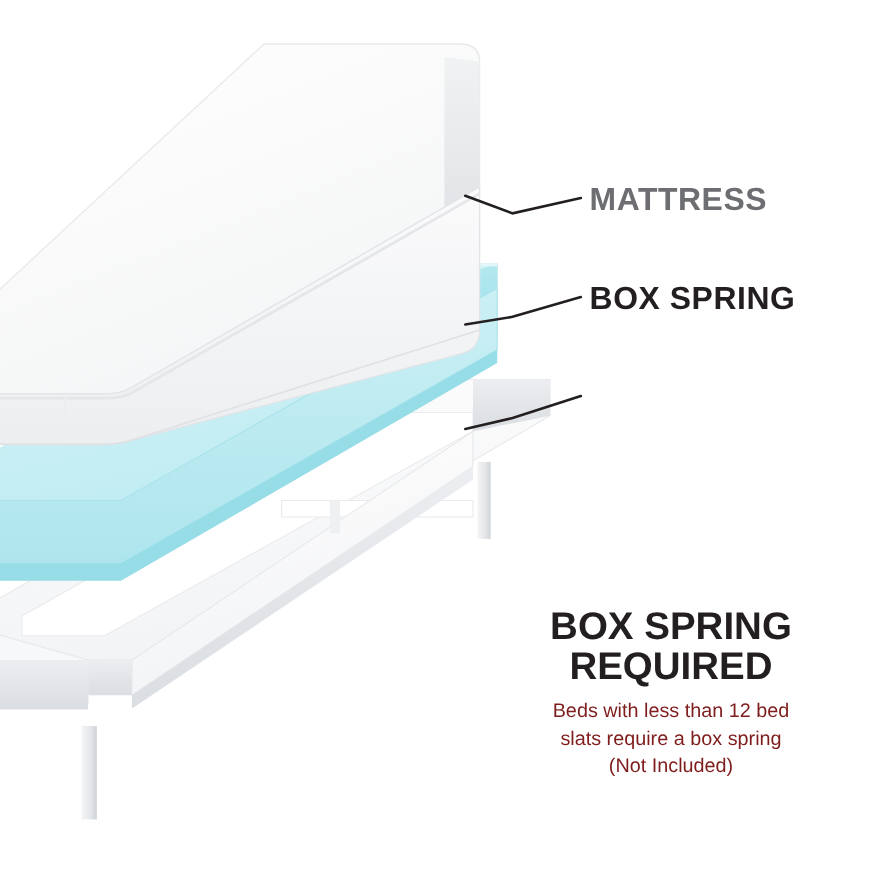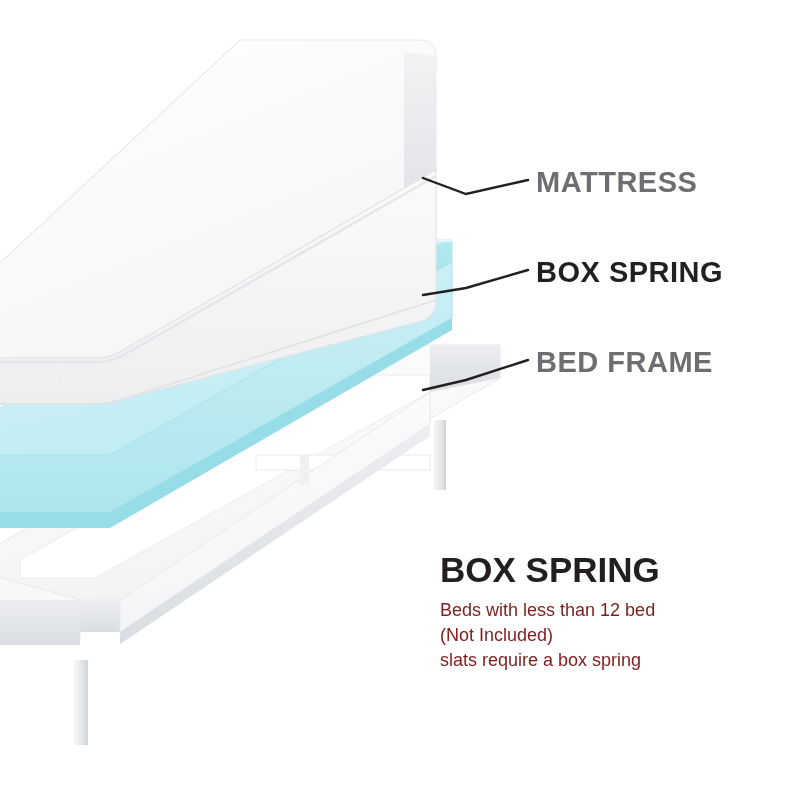--- a/index.html
+++ b/index.html
@@ -12,20 +12,21 @@
     height: 800px;
     font-family: "Liberation Sans", sans-serif;
     overflow: hidden;
     position: relative;
   }
   #stage {
     position: relative;
     width: 800px;
     height: 800px;
     background: #ffffff;
+    text-align: center;
   }
   #art {
     position: absolute;
     left: 0;
     top: 0;
     width: 800px;
     height: 800px;
   }
   .label {
     position: absolute;
@@ -190,26 +191,26 @@
       <polyline points="423,178 466,194 528,180"></polyline>
       <polyline points="423,295 466,288 528,270"></polyline>
       <polyline points="423,390 466,380 528,360"></polyline>
     </g>
   </svg>
 
   <div class="label" id="label-mattress">MATTRESS</div>
 
   <div class="label" id="label-boxspring">BOX SPRING</div>
 
-  <div class="label" id="label-bedframe">BED FRAME</div>
 
   <div id="callout">
     <div id="callout-title">
       <span class="cl-line">BOX SPRING</span>
+      <span class="cl-line">REQUIRED</span>
     </div>
     <div id="callout-body">
       <span class="cl-line">Beds with less than 12 bed</span>
+      <span class="cl-line">slats require a box spring</span>
       <span class="cl-line">(Not Included)</span>
-      <span class="cl-line">slats require a box spring</span>
     </div>
   </div>
 
 </div>
 
 </body></html>

